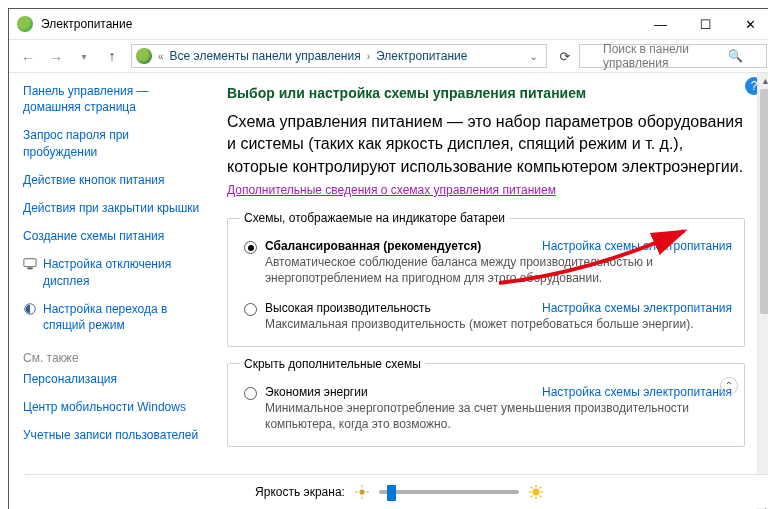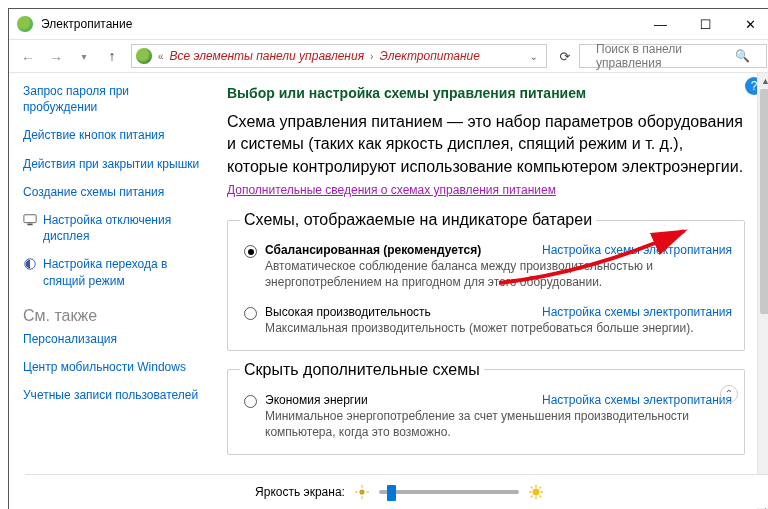--- a/index.html
+++ b/index.html
@@ -8,41 +8,41 @@
   .titlebar { height: 30px; display: flex; align-items: center; padding: 0 0 0 8px; }
   .titlebar .appicon { width: 16px; height: 16px; background: radial-gradient(circle at 40% 40%, #8bc34a 40%, #4caf50 70%); border-radius: 50%; margin-right: 8px; }
   .titlebar .title { font-size: 12px; flex: 1; }
   .winbtns { display: flex; }
   .winbtn { width: 45px; height: 28px; display: flex; align-items: center; justify-content: center; font-size: 13px; font-family: "Segoe UI Symbol", sans-serif; cursor: default; }
   .navbar { height: 34px; border-top: 1px solid #e5e5e5; border-bottom: 1px solid #e5e5e5; display: flex; align-items: center; padding: 0 6px; gap: 2px; }
   .navbtn { width: 26px; height: 26px; display:flex; align-items:center; justify-content:center; color:#888; font-size:14px; }
   .navbtn.enabled { color:#333; }
   .addrbar { flex: 1; height: 24px; border: 1px solid #ccc; display:flex; align-items:center; padding: 0 4px; font-size: 12px; gap: 6px; margin: 0 4px; }
   .addrbar .aicon { width:16px; height:16px; background: radial-gradient(circle at 40% 40%, #8bc34a 40%, #2e7d32 80%); border-radius:50%; }
-  .addrbar .crumb { color:#b91c1c;font-style:italic; }
+  .addrbar .crumb { color:#0c4a6e; }
   .addrbar .sep { color:#666; font-size:10px; }
   .addrspace { flex:1; }
   .addrdrop { color:#666; font-size:10px; padding:0 4px; }
   .refresh { width:24px; height:24px; display:flex; align-items:center; justify-content:center; color:#444; font-size:13px; }
-  .searchbox { width: 188px; height:24px; border:1px solid #ccc; display:flex; align-items:center; padding: 0 16px; font-size:12px; color:#777; gap:16px; }
+  .searchbox { width: 188px; height:24px; border:1px solid #ccc; display:flex; align-items:center; padding: 0 23px; font-size:12px; color:#777; gap:16px; }
   .searchbox .sicon { color:#888; font-size:12px; }
   .body { flex:1; display:flex; overflow:hidden; position:relative; }
   .sidebar { width: 200px; padding: 10px 4px 10px 14px; overflow-y:auto; font-size: 12px; }
   .sidebar a { color:#0066cc; text-decoration:none; display:block; line-height:1.35; }
   .sidebar .group { margin-bottom: 12px; }
   .sidebar .iconrow { display:flex; align-items:flex-start; gap:6px; }
   .sidebar .lefticon { width:14px; height:14px; flex-shrink:0; margin-top:1px; }
-  .seealso { color:#888; font-size:16px; margin: 18px 0 6px 0; }
+  .seealso { color:#888; font-size:12px; margin: 18px 0 6px 0; }
   .content { flex:1; padding: 12px 28px 60px 18px; overflow-y:auto; position:relative; }
   .helpbtn { position:absolute; top: 4px; right: 10px; width:18px; height:18px; border-radius:50%; background:#1e88e5; color:#fff; font-size:12px; display:flex; align-items:center; justify-content:center; }
   h1 { font-size: 14px; font-weight: bold; color: #0b5d2b; margin-bottom: 10px; }
   .desc { font-size: 16px; line-height: 1.4; margin-bottom: 2px; }
   .learnmore { font-size:12px; color:#a21caf; text-decoration:underline; display:inline-block; margin-bottom: 14px; }
   fieldset { border: 1px solid #d0d0d0; border-radius:2px; padding: 8px 12px 14px 12px; margin-bottom: 10px; position:relative; }
-  legend { font-size: 16px; padding: 0 4px; }
+  legend { font-size: 12px; padding: 0 4px; }
   .planrow { display:flex; align-items:flex-start; margin-top: 6px; }
   .radio { width:13px; height:13px; border:1px solid #555; border-radius:50%; margin: 2px 8px 0 4px; flex-shrink:0; display:flex; align-items:center; justify-content:center; }
   .radio.checked::after { content:""; width:6px; height:6px; background:#000; border-radius:50%; }
   .plancol { flex:1; }
   .planhead { display:flex; justify-content:space-between; align-items:flex-start; }
   .planname { font-size:12px; }
   .planname.bold { font-weight:600; }
   .planlink { font-size:12px; color:#0066cc; text-decoration:none; white-space:nowrap; margin-left:10px; }
   .plandesc { font-size:12px; color:#555; line-height:1.35; margin-top:1px; }
   .expandbtn { position:absolute; right:6px; top:6px; width:18px; height:18px; border:1px solid #ccc; border-radius:50%; display:flex; align-items:center; justify-content:center; font-size:10px; color:#555; }
@@ -89,20 +89,23 @@
     <div class="searchbox">
       <span>Поиск в панели управления</span>
       <span class="sicon" style="margin-left:auto;">🔍</span>
     </div>
   </div>
 
   <div class="body">
 
     <div class="sidebar">
       <div class="group">
+          <a href="#">Панель управления — домашняя страница</a>
+        </div>
+      <div class="group">
           <a href="#">Запрос пароля при пробуждении</a>
         </div>
       <div class="group">
           <a href="#">Действие кнопок питания</a>
         </div>
       <div class="group">
           <a href="#">Действия при закрытии крышки</a>
         </div>
       <div class="group">
           <a href="#">Создание схемы питания</a>

